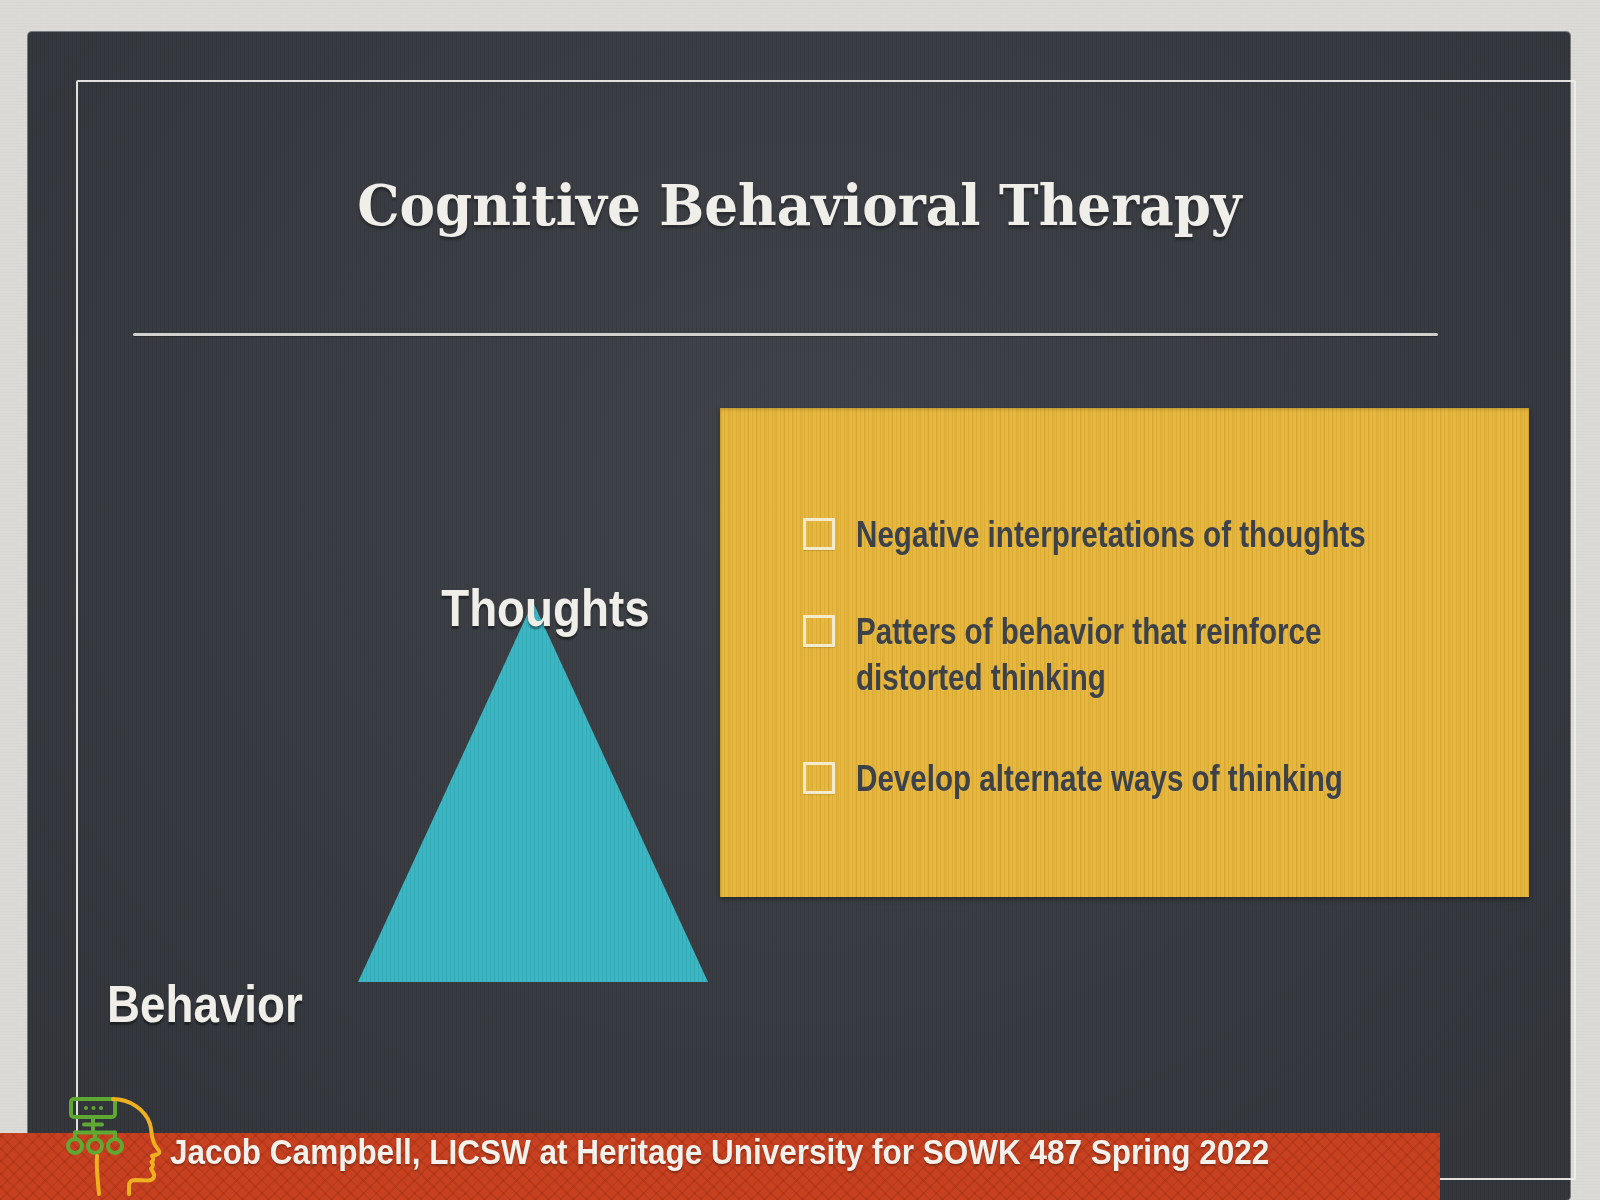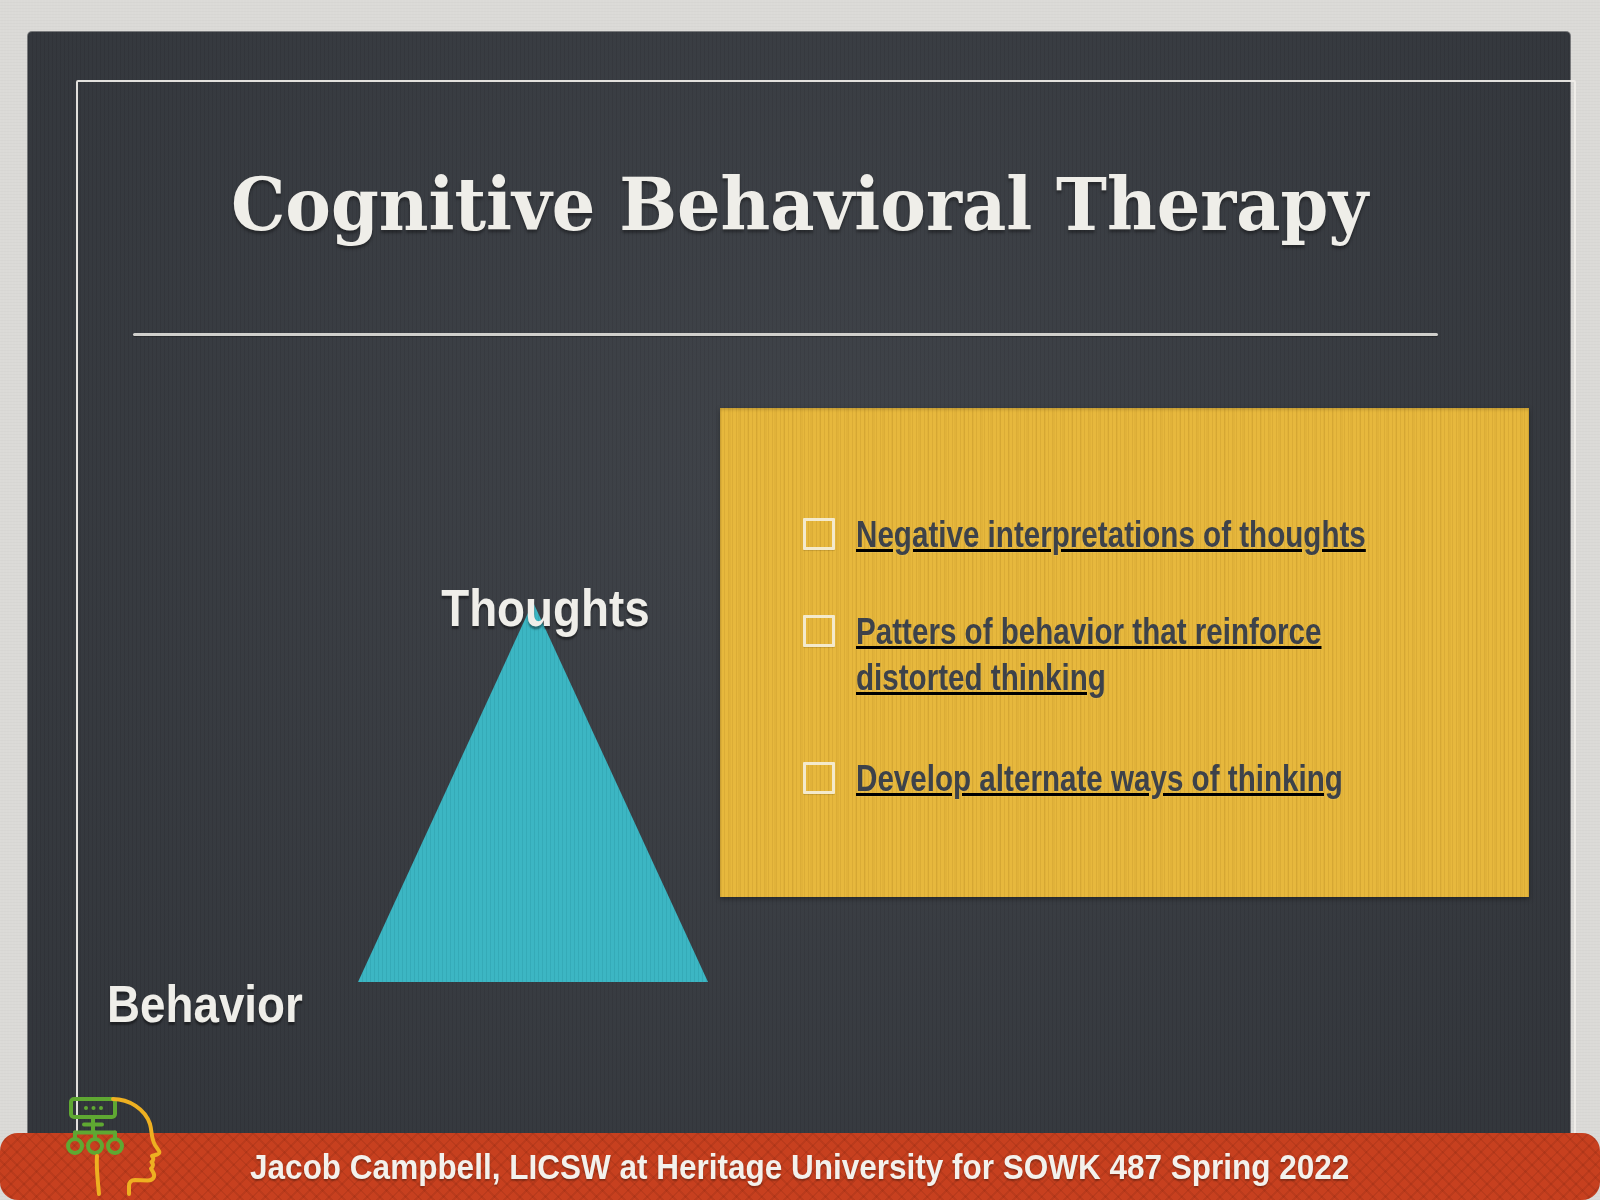--- a/index.html
+++ b/index.html
@@ -27,21 +27,21 @@
   }
   
   .frame{
     position:absolute;left:48px;top:48px;width:1500px;height:1100px;
     box-sizing:border-box;border:2px solid rgba(240,238,233,.93);
     border-radius:2px;pointer-events:none;
   }
   .title{
     position:absolute;left:0;top:163px;width:1600px;margin:0;
     text-align:center;font-family:"DejaVu Serif","Liberation Serif",serif;
-    font-weight:700;font-size:72px;line-height:84px;
+    font-weight:700;font-size:56px;line-height:84px;
     color:var(--text-light,#efeee9);
     text-shadow:0 3px 3px rgba(0,0,0,.35);
   }
   .title .squeeze{display:inline-block;transform:scaleX(.95);transform-origin:center;}
   .divider{
     position:absolute;left:133px;top:333px;width:1305px;height:3px;
     background:#d9d8d4;border-radius:2px;opacity:.95;
     box-shadow:0 1px 1px rgba(0,0,0,.3);
   }
   
@@ -64,44 +64,43 @@
   .lbl-feelings{left:763px;top:976px;}
   
   .callout{
     position:absolute;left:720px;top:408px;width:809px;height:489px;
     background-color:var(--callout,#e7b83d);
     background-image:
       repeating-linear-gradient(90deg, rgba(146,100,14,.14) 0 1px, transparent 1px 4px),
       repeating-linear-gradient(90deg, rgba(146,100,14,.07) 0 2px, transparent 2px 9px);
     box-shadow:0 2px 5px rgba(0,0,0,.35), inset 0 2px 3px rgba(0,0,0,.14);
   }
-  .bullet{position:absolute;left:83px;display:flex;gap:21px;align-items:flex-start;text-decoration:underline;}
+  .bullet{position:absolute;left:83px;display:flex;gap:21px;align-items:flex-start;}
   .bullet-1{top:104px;}
   .bullet-2{top:201px;}
   .bullet-3{top:348px;}
   .checkbox{
     flex:none;width:26px;height:26px;margin-top:6px;
     border:3px solid #f6efd9;border-radius:1px;opacity:.92;
     box-shadow:0 1px 1px rgba(0,0,0,.15);
   }
   .bullet-text{
     font-weight:700;font-size:37px;line-height:46px;white-space:pre;
     color:var(--text-dark,#3d424a);
     transform:scaleX(.8);transform-origin:left top;
     text-shadow:0 1px 0 rgba(255,255,255,.08);
   }
   
   .footer-bar{
-    position:absolute;left:0;top:1133px;width:1600px;height:67px;z-index:5;
-    display:flex;align-items:center;justify-content:center;
+    position:absolute;left:0;top:1133px;width:1440px;height:67px;z-index:5;
+    display:flex;align-items:flex-start;justify-content:center;
     background-color:var(--footer-bar,#c7401f);
     background-image:
       repeating-linear-gradient(45deg, rgba(70,12,0,.10) 0 2px, transparent 2px 9px),
       repeating-linear-gradient(-45deg, rgba(70,12,0,.10) 0 2px, transparent 2px 9px);
-    border-radius: 18px;
   }
   .footer-text{
     font-weight:700;font-size:35px;line-height:38px;white-space:pre;
     color:#f3f1ec;transform:scaleX(.9);transform-origin:center;
     text-shadow:0 2px 2px rgba(0,0,0,.3);
   }
   .brain-icon{position:absolute;left:55px;top:1072px;z-index:6;}
 </style>
 </head>
 <body>

